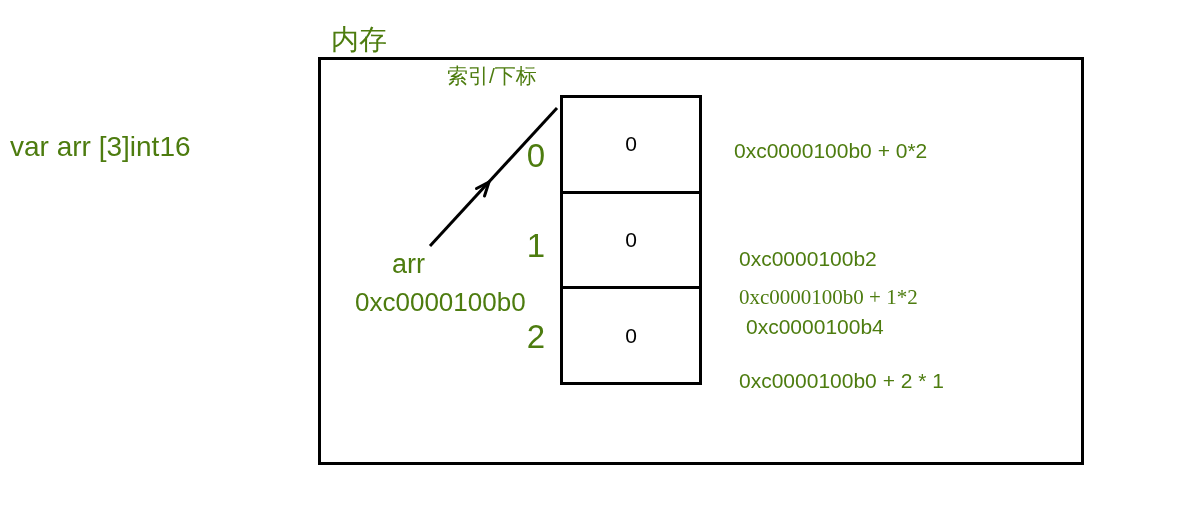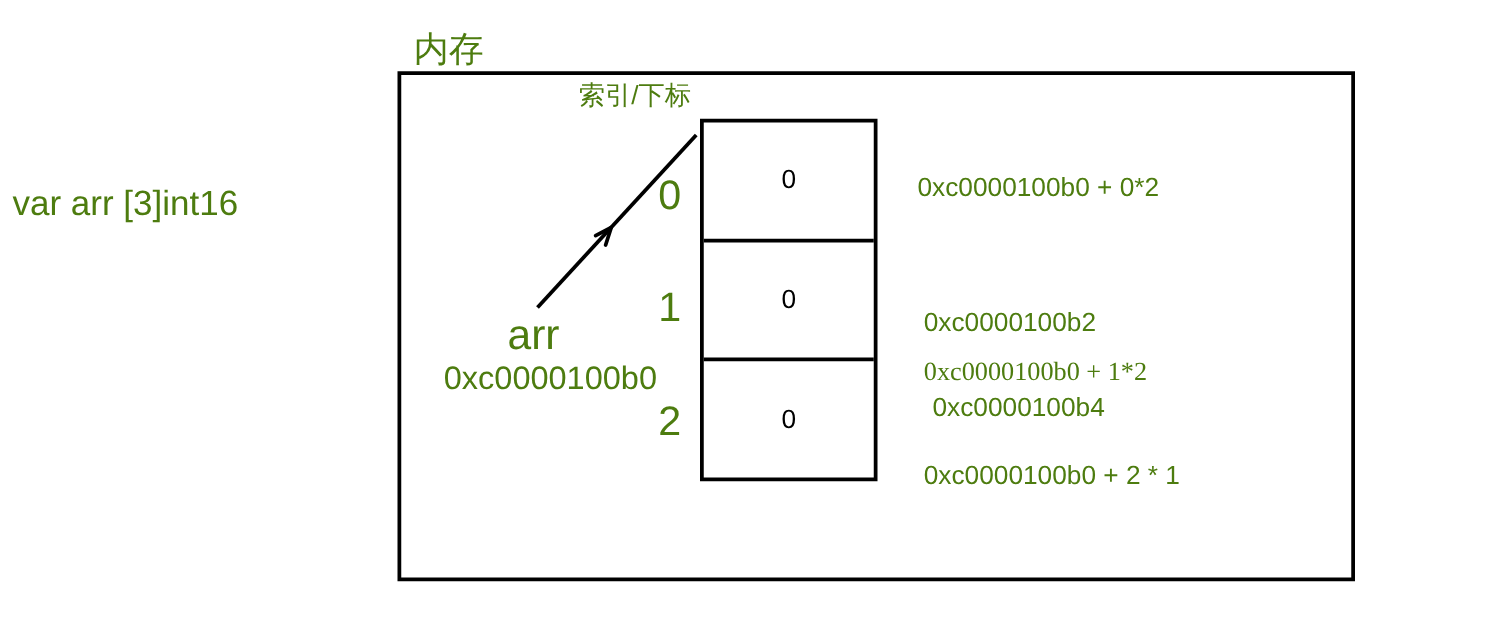--- a/index.html
+++ b/index.html
@@ -4,48 +4,48 @@
 <style>
   html,body{margin:0;padding:0;}
   body{
     width:1191px;height:508px;position:relative;
     background:#ffffff;color:#000000;
     font-family:"Liberation Sans","DejaVu Sans",sans-serif;
     overflow:hidden;
   }
   .abs{position:absolute;}
   .txt{white-space:nowrap;color:#4d7c0f;}
-  #declaration{left:10px;top:131px;font-size:28px;margin-top:16px;}
+  #declaration{left:10px;top:131px;font-size:28px;}
   #memory-title{left:331px;top:21px;font-size:28px;}
   #outer-box{
     left:318px;top:57px;width:766px;height:408px;
     border:3px solid #000;box-sizing:border-box;background:#fff;
   }
-  #index-header{left:463px;top:62px;font-size:21px;}
+  #index-header{left:447px;top:62px;font-size:21px;}
   #cell-stack{
     left:560px;top:95px;width:142px;height:290px;
     border:3px solid #000;box-sizing:border-box;background:#fff;
     display:flex;flex-direction:column;
   }
   .cell{
     flex:1;display:flex;align-items:center;justify-content:center;
     font-size:21px;box-sizing:border-box;
   }
   .cell + .cell{border-top:3px solid #000;}
   .idx{font-size:33px;width:40px;text-align:right;}
   #idx-0{left:505px;top:137px;}
   #idx-1{left:505px;top:227px;}
   #idx-2{left:505px;top:318px;}
   .addr{font-size:21px;margin-left:19px;}
   #addr-r1a{left:715px;top:139px;}
   #addr-r2a{left:720px;top:247px;}
   #addr-r2b{left:720px;top:285px;font-family:Liberation Serif, serif;}
   #addr-r3a{left:727px;top:315px;}
   #addr-r3b{left:720px;top:369px;}
-  #arr-name{left:406px;top:249px;font-size:34px;}
+  #arr-name{left:392px;top:249px;font-size:27px;}
   #arr-base{left:355px;top:287px;font-size:26px;}
   #arrow-layer{left:0;top:0;width:1191px;height:508px;pointer-events:none;}
 </style>
 </head>
 <body>
 
 <div class="abs txt" id="declaration">var arr [3]int16</div>
 
 <div class="abs txt" id="memory-title">内存</div>
 

